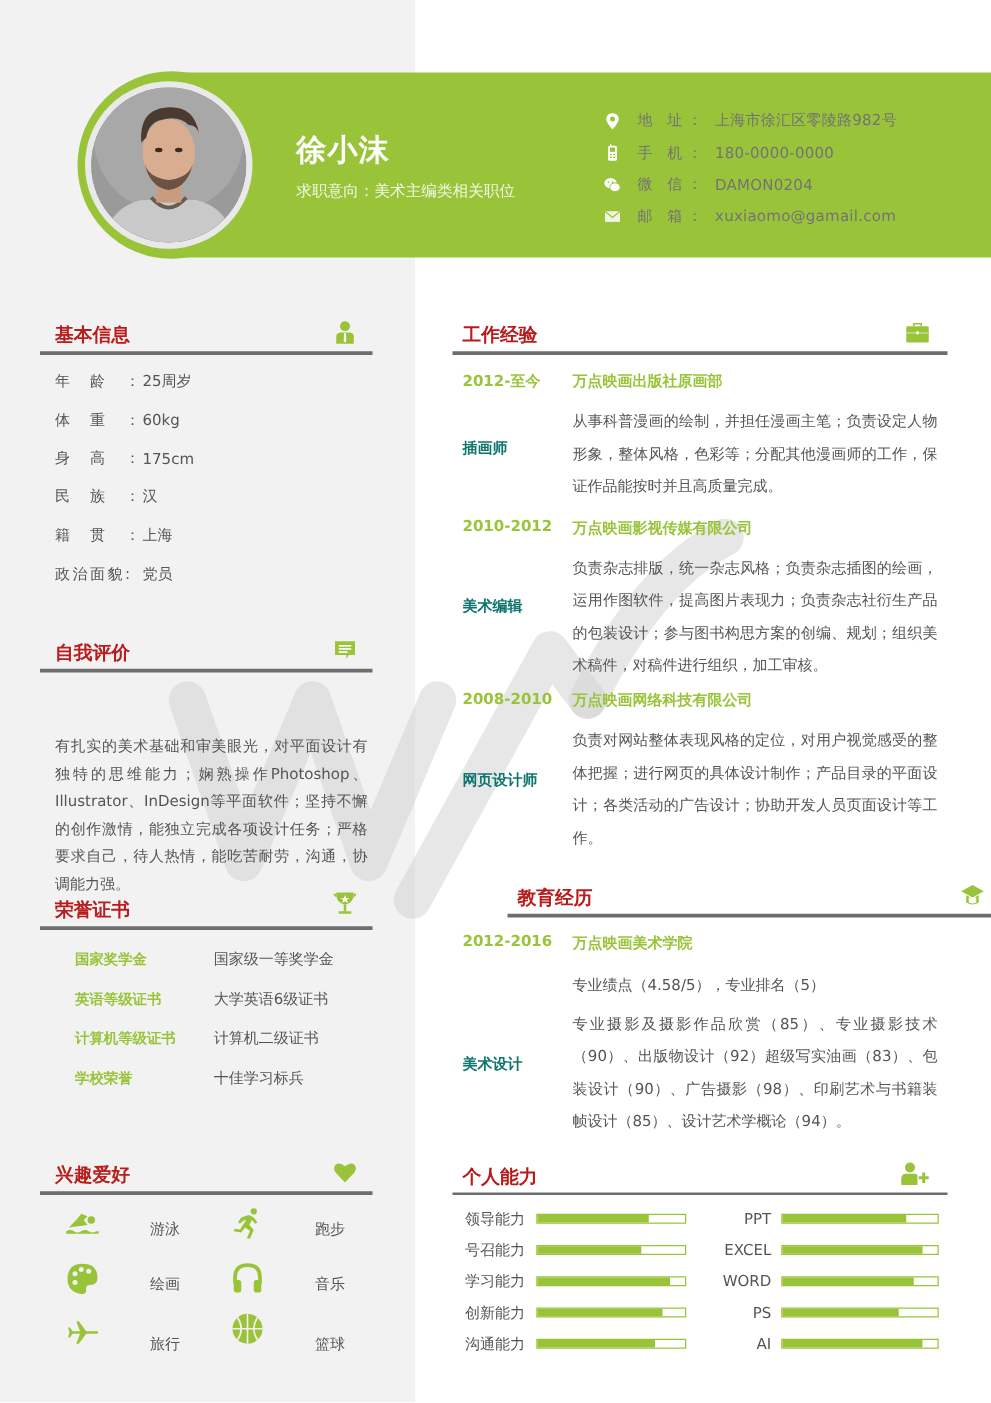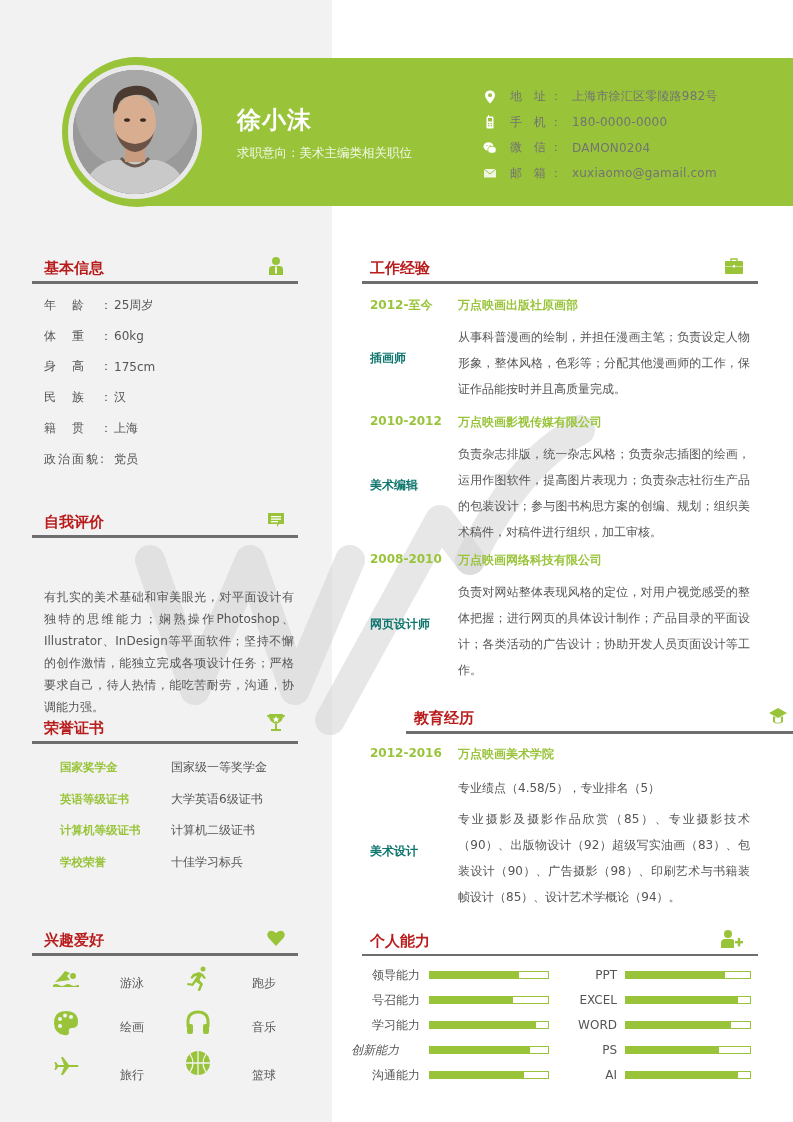--- a/index.html
+++ b/index.html
@@ -436,21 +436,21 @@
       <div class="fill" style="width: 70%;"></div>
     </div>
 
   <div class="skill" style="left:372px; top:1018px;">
     <span class="sl">学习能力</span>
   </div>
   <div class="bar" style="left:429px; top:1021px; width:120px;">
       <div class="fill" style="width: 90%;"></div>
     </div>
 
-  <div class="skill" style="left:351px; top:1043px;font-style:italic;">
+  <div class="skill" style="left:372px; top:1043px;">
     <span class="sl">创新能力</span>
   </div>
   <div class="bar" style="left:429px; top:1046px; width:120px;">
       <div class="fill" style="width: 85%;"></div>
     </div>
 
   <div class="skill" style="left:372px; top:1068px;">
     <span class="sl">沟通能力</span>
   </div>
   <div class="bar" style="left:429px; top:1071px; width:120px;">

